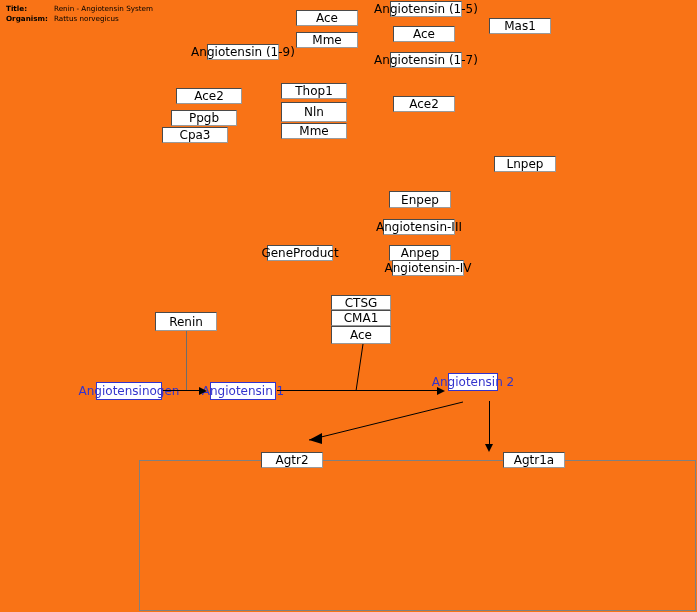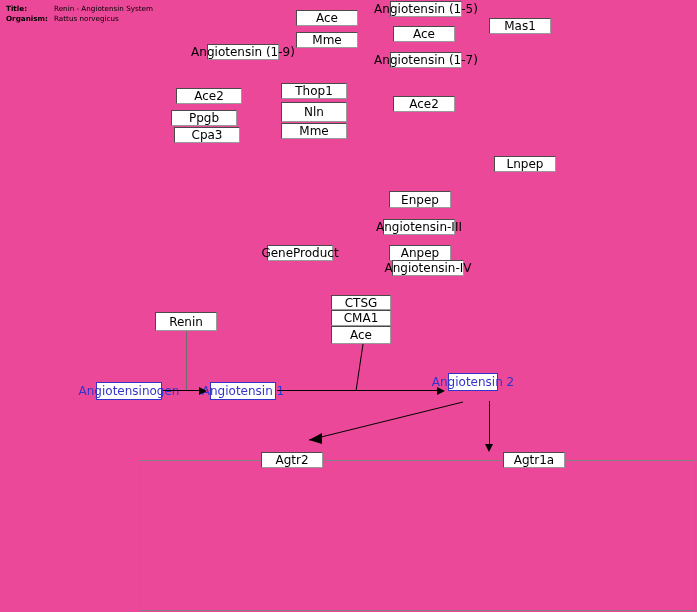--- a/index.html
+++ b/index.html
@@ -7,21 +7,21 @@
     padding: 0;
     background: #ffffff;
   }
   body {
     font-family: "DejaVu Sans", "Liberation Sans", sans-serif;
   }
   #canvas {
     position: relative;
     width: 697px;
     height: 612px;
-    background: #ec4899;
+    background: #f97316;
     overflow: hidden;
   }
 
   
   .meta {
     position: absolute;
     font-size: 7.2px;
     color: #000000;
     white-space: nowrap;
     line-height: 10px;
@@ -153,21 +153,21 @@
   </div>
 
   <div class="node gene" style="left:176px; top:88px; width:66px; height:16px;">
     <span>Ace2</span>
   </div>
 
   <div class="node gene" style="left:171px; top:110px; width:66px; height:16px;">
     <span>Ppgb</span>
   </div>
 
-  <div class="node gene" style="left:174px; top:127px; width:66px; height:16px;">
+  <div class="node gene" style="left:162px; top:127px; width:66px; height:16px;">
     <span>Cpa3</span>
   </div>
 
   <div class="node gene" style="left:281px; top:83px; width:66px; height:16px;">
     <span>Thop1</span>
   </div>
 
   <div class="node gene" style="left:281px; top:102px; width:66px; height:20px;">
     <span>Nln</span>
   </div>

